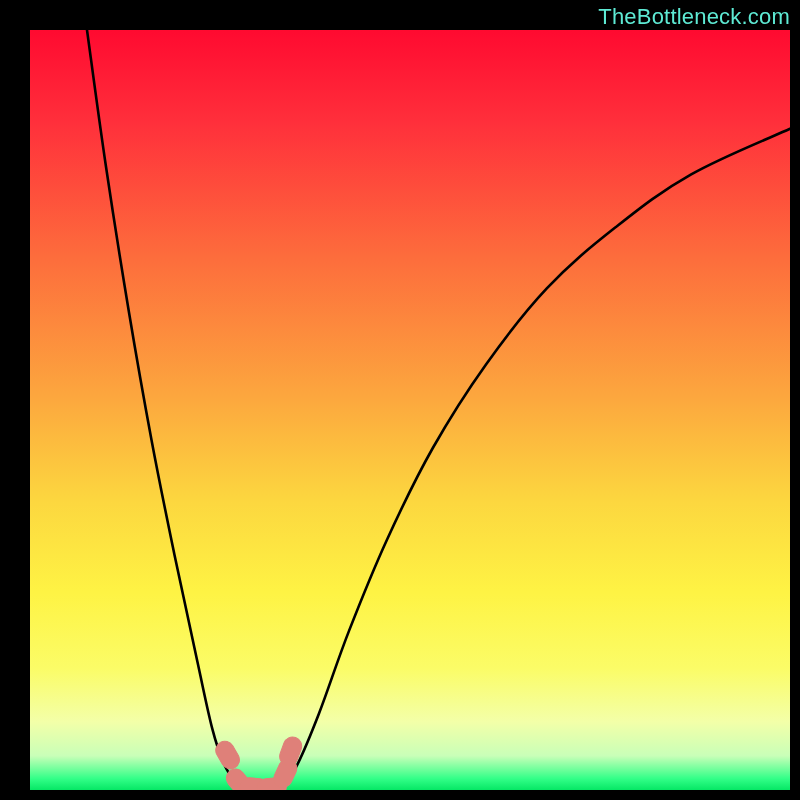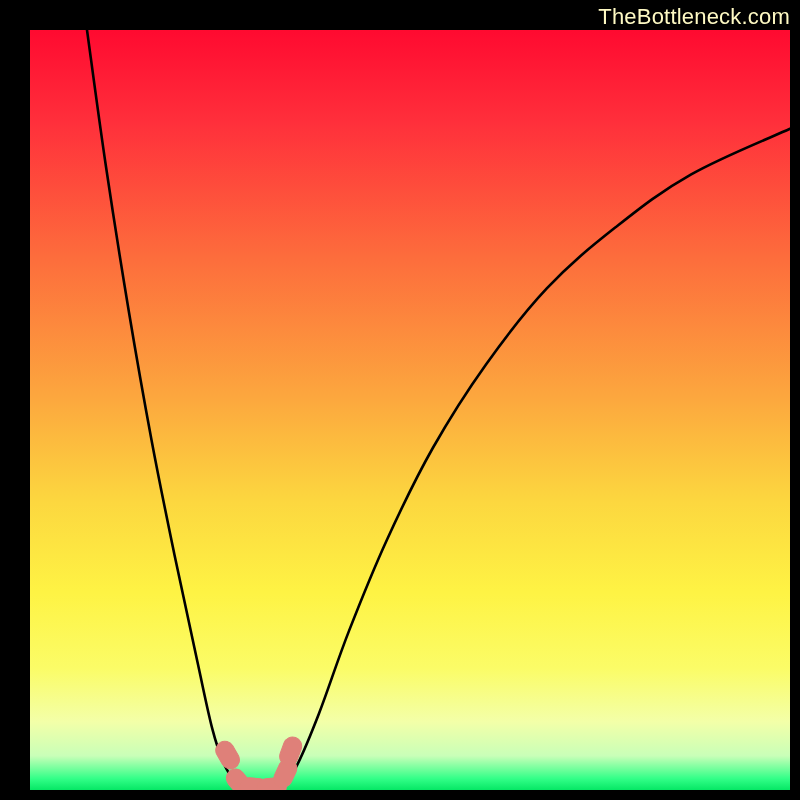--- a/index.html
+++ b/index.html
@@ -29,21 +29,21 @@
     position: absolute;
     left: 0;
     top: 0;
     width: 760px;
     height: 760px;
   }
   .watermark {
     position: absolute;
     top: 4px;
     right: 10px;
-    color: #fef9c3;
+    color: #5eead4;
     font-size: 22px;
     font-weight: 500;
     letter-spacing: 0.2px;
     user-select: none;
   }
 </style>
 </head>
 <body>
 
 <div class="frame">

